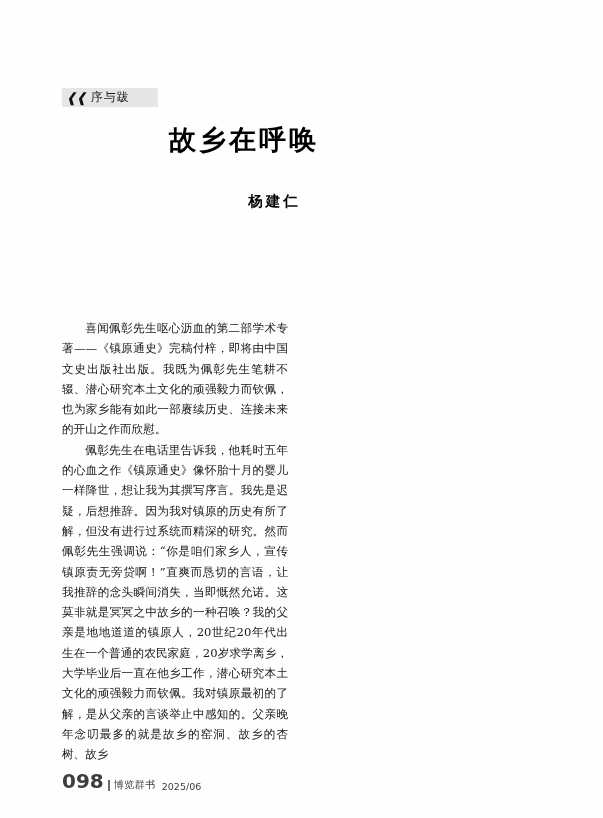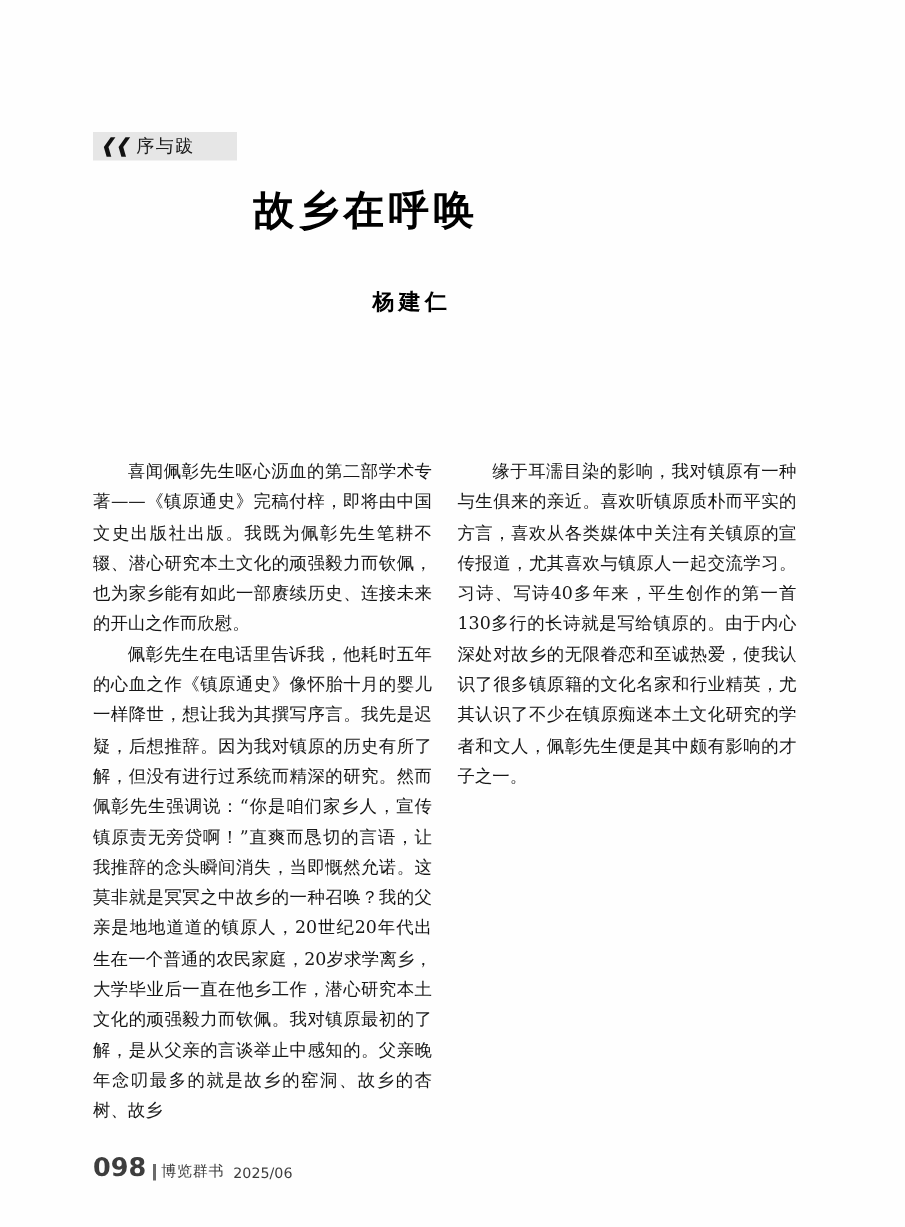--- a/index.html
+++ b/index.html
@@ -78,21 +78,21 @@
     color: #000;
     font-weight: bold;
     font-family: "DejaVu Serif", "Liberation Serif", serif;
     margin-left: 16px;
   }
 
   
   .columns {
     position: absolute;
     left: 62px;
-    top: 304px;
+    top: 318px;
     width: 480px;
     height: 424px;
     display: flex;
     gap: 17px;
   }
   .col {
     width: 226px;
     font-size: 11.6px;
     line-height: 20.3px;
     text-align: justify;
@@ -106,21 +106,21 @@
 
   
   .footer {
     position: absolute;
     left: 62px;
     top: 769px;
     display: flex;
     align-items: flex-end;
   }
   .footer-num {
-    font-size: 17px;
+    font-size: 20px;
     font-weight: bold;
     color: #3d3d3d;
     font-family: "DejaVu Sans", "Liberation Sans", sans-serif;
     letter-spacing: 0px;
   }
   .footer-bar {
     display: inline-block;
     width: 2px;
     height: 11px;
     background: #6a6a6a;
@@ -153,21 +153,20 @@
   <div class="article-title">故乡在呼唤</div>
 
   <div class="article-author">杨建仁</div>
 
   <div class="columns">
     <div class="col">
       <p>喜闻佩彰先生呕心沥血的第二部学术专著——《镇原通史》完稿付梓，即将由中国文史出版社出版。我既为佩彰先生笔耕不辍、潜心研究本土文化的顽强毅力而钦佩，也为家乡能有如此一部赓续历史、连接未来的开山之作而欣慰。</p>
       <p>佩彰先生在电话里告诉我，他耗时五年的心血之作《镇原通史》像怀胎十月的婴儿一样降世，想让我为其撰写序言。我先是迟疑，后想推辞。因为我对镇原的历史有所了解，但没有进行过系统而精深的研究。然而佩彰先生强调说：“你是咱们家乡人，宣传镇原责无旁贷啊！”直爽而恳切的言语，让我推辞的念头瞬间消失，当即慨然允诺。这莫非就是冥冥之中故乡的一种召唤？我的父亲是地地道道的镇原人，20世纪20年代出生在一个普通的农民家庭，20岁求学离乡，大学毕业后一直在他乡工作，潜心研究本土文化的顽强毅力而钦佩。我对镇原最初的了解，是从父亲的言谈举止中感知的。父亲晚年念叨最多的就是故乡的窑洞、故乡的杏树、故乡</p>
     </div>
     <div class="col">
-      <p>缘于耳濡目染的影响，我对镇原有一种与生俱来的亲近。喜欢听镇原质朴而平实的方言，喜欢从各类媒体中关注有关镇原的宣传报道，尤其喜欢与镇原人一起交流学习。习诗、写诗40多年来，平生创作的第一首130多行的长诗就是写给镇原的。由于内心深处对故乡的无限眷恋和至诚热爱，使我认识了很多镇原籍的文化名家和行业精英，尤其认识了不少在镇原痴迷本土文化研究的学者和文人，佩彰先生便是其中颇有影响的才子之一。</p>
     </div>
   </div>
 
   <div class="footer">
     <span class="footer-num">098</span>
     <span class="footer-bar"></span>
     <span class="footer-name">博览群书</span>
     <span class="footer-date">2025/06</span>
   </div>
 

